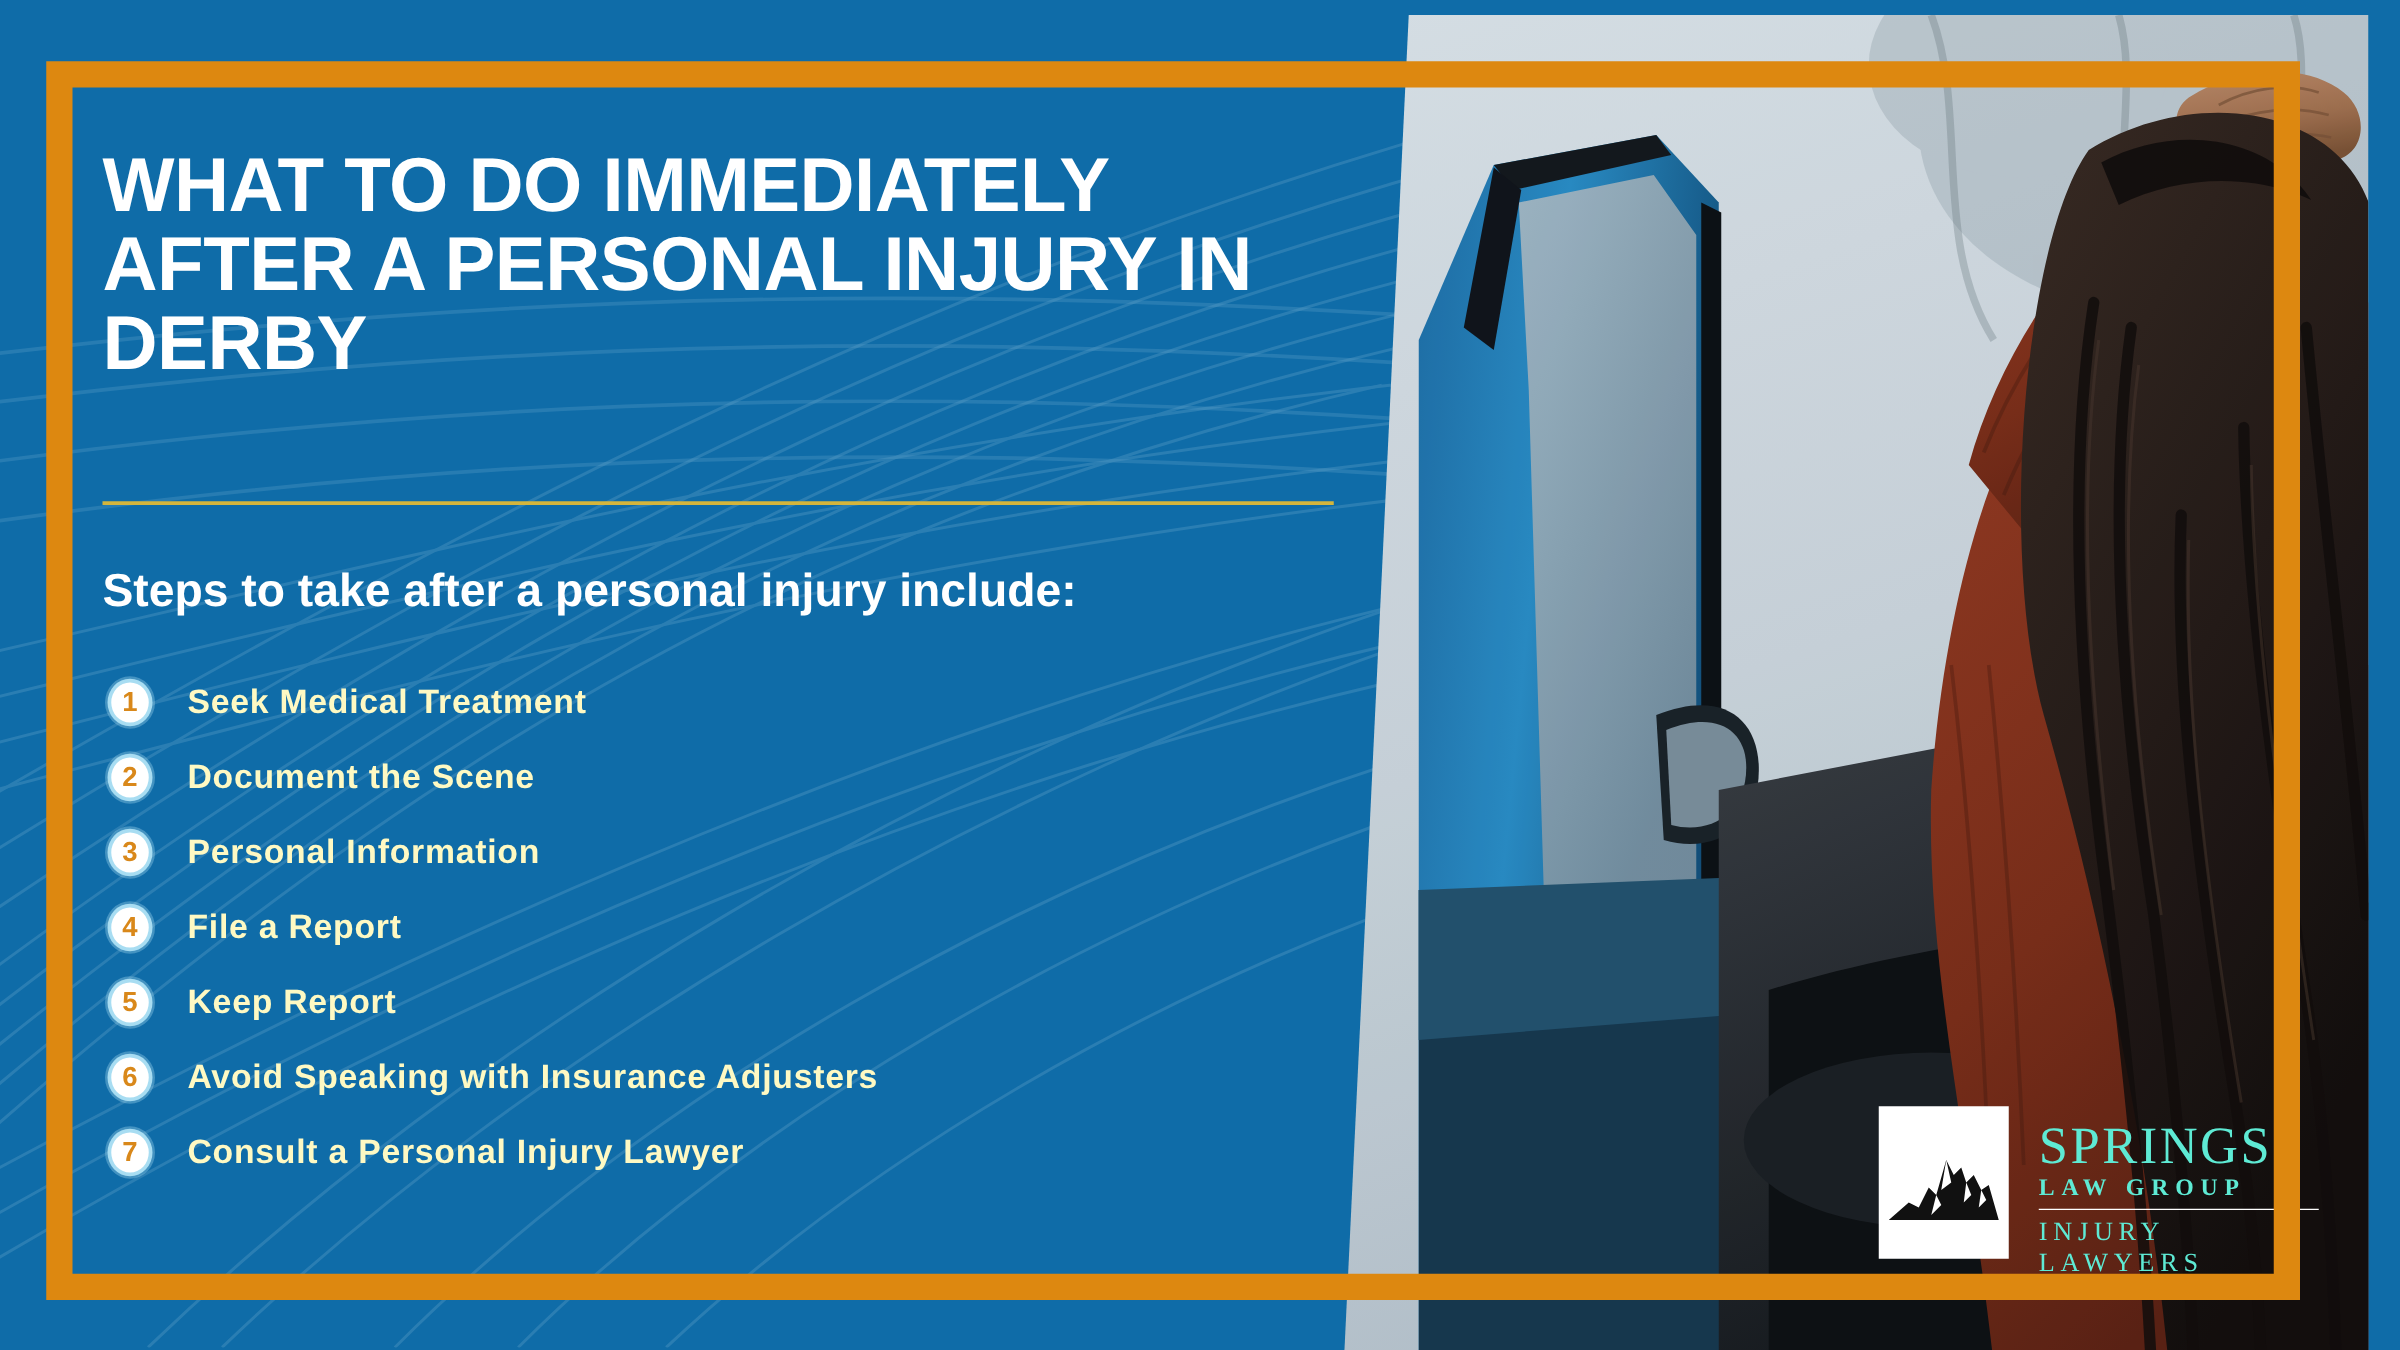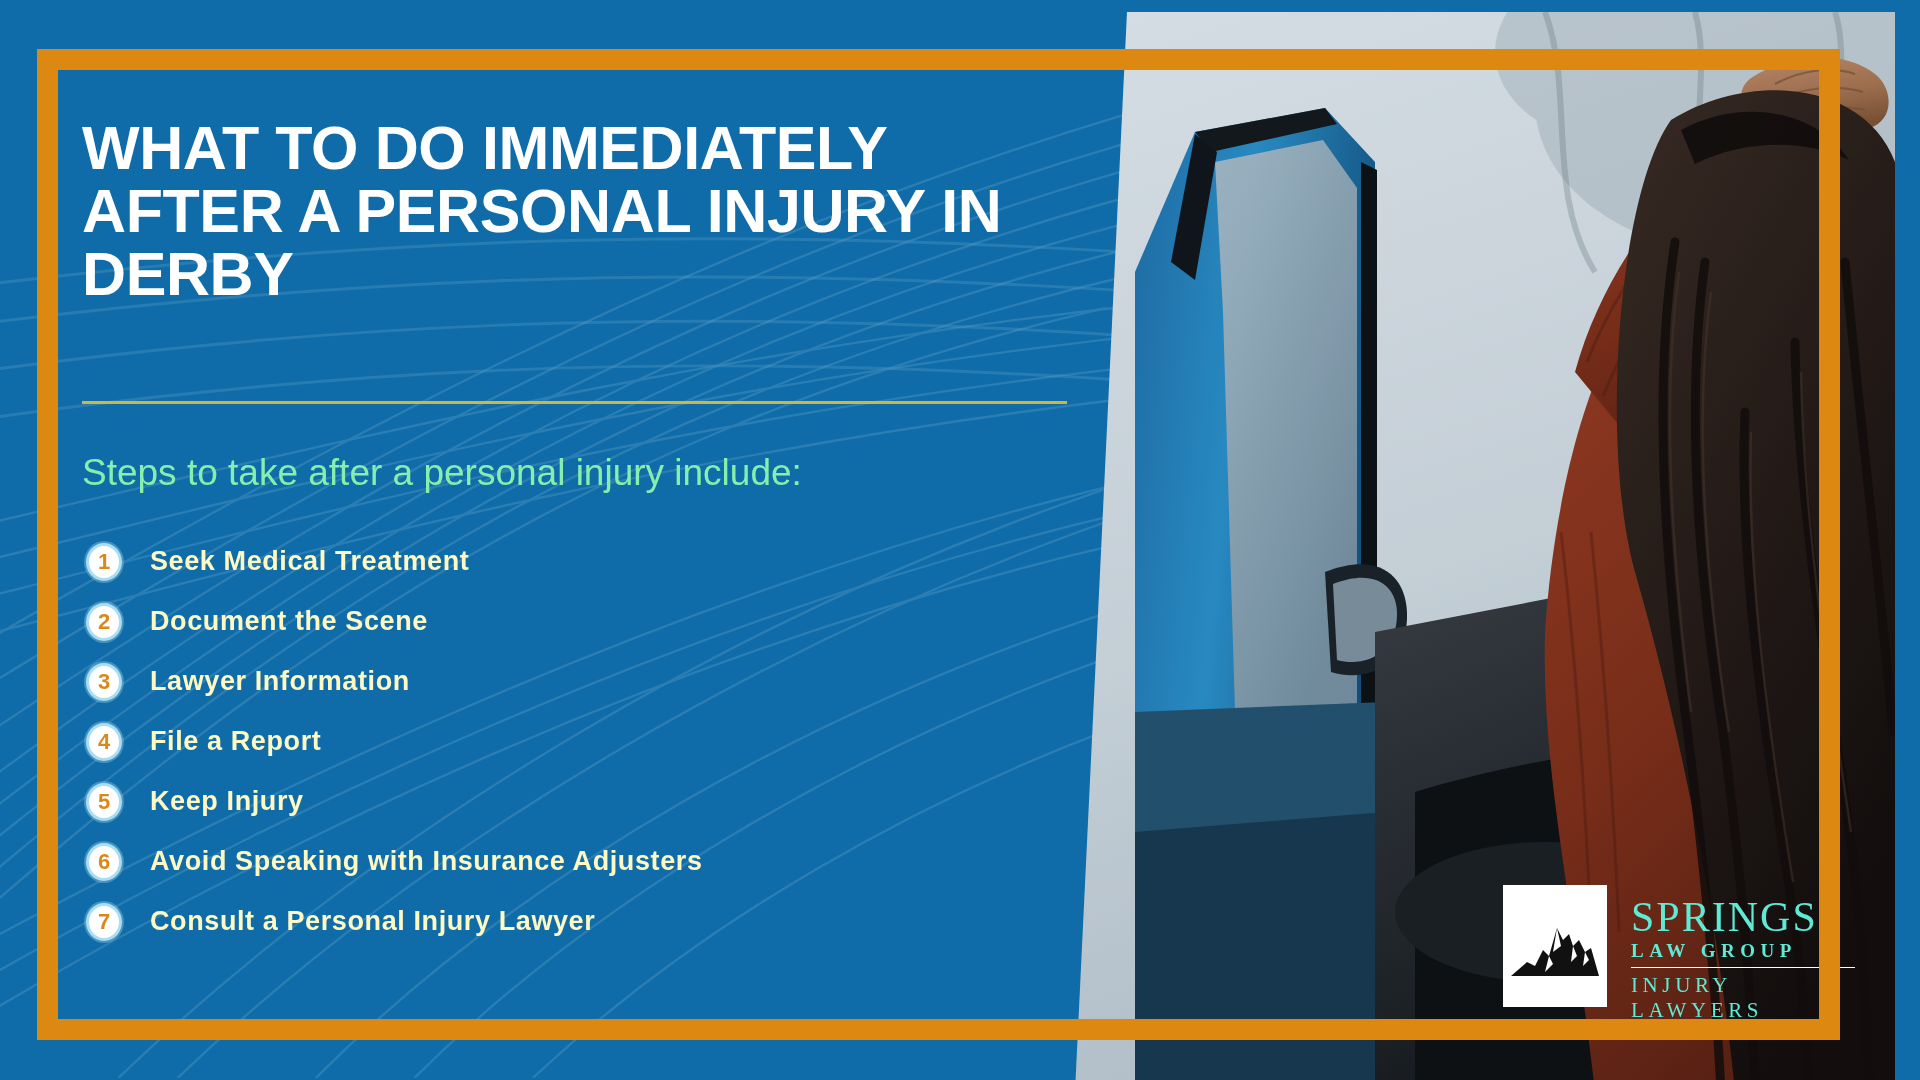--- a/index.html
+++ b/index.html
@@ -57,23 +57,23 @@
   }
 
   .divider{
     position:absolute; top:389px; left:0;
     width:985px; height:3px;
     background:#d4b53c;
   }
 
   .subtitle{
     position:absolute; top:440px; left:0;
-    color:#86efac;
+    color:#ffffff;
     font-size:37px;
-    font-weight:400;
+    font-weight:700;
     letter-spacing:0px;
   }
 
   .steps{
     position:absolute; top:525px; left:4px;
     list-style:none;
   }
   .step{
     display:flex; align-items:center;
     height:49px;
@@ -311,29 +311,29 @@
       <li class="step">
         <span class="badge">1</span>
         <span class="step-label">Seek Medical Treatment</span>
       </li>
       <li class="step">
         <span class="badge">2</span>
         <span class="step-label">Document the Scene</span>
       </li>
       <li class="step">
         <span class="badge">3</span>
-        <span class="step-label">Lawyer Information</span>
+        <span class="step-label">Personal Information</span>
       </li>
       <li class="step">
         <span class="badge">4</span>
         <span class="step-label">File a Report</span>
       </li>
       <li class="step">
         <span class="badge">5</span>
-        <span class="step-label">Keep Injury</span>
+        <span class="step-label">Keep Report</span>
       </li>
       <li class="step">
         <span class="badge">6</span>
         <span class="step-label">Avoid Speaking with Insurance Adjusters</span>
       </li>
       <li class="step">
         <span class="badge">7</span>
         <span class="step-label">Consult a Personal Injury Lawyer</span>
       </li>
     </ul>

